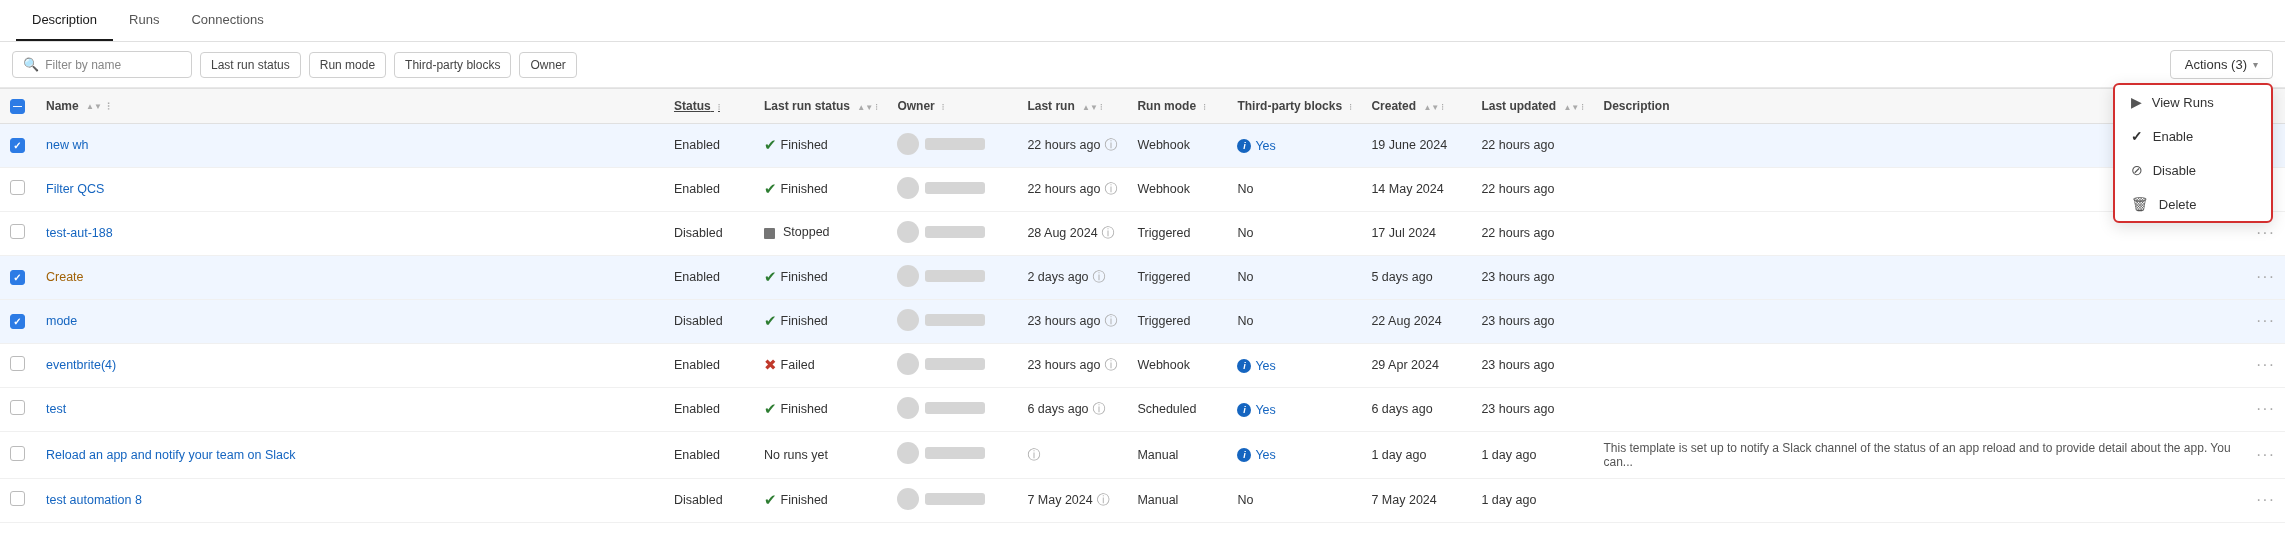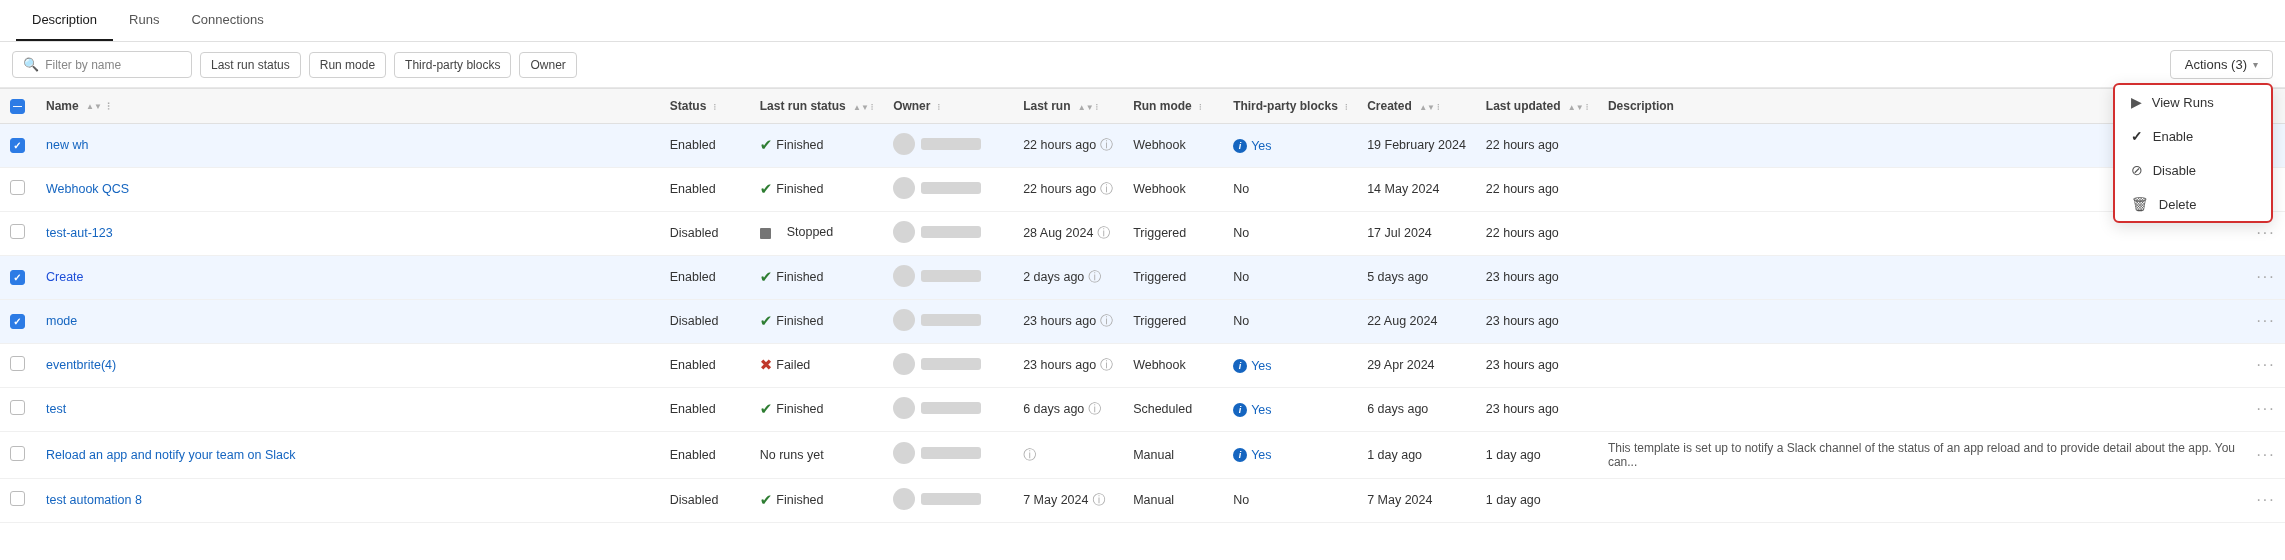--- a/index.html
+++ b/index.html
@@ -63,21 +63,21 @@
       <th style="width:36px;">
         <div style="width:15px;height:15px;border:1.5px solid #bbb;border-radius:3px;display:inline-flex;align-items:center;justify-content:center;background:#2c7be5;border-color:#2c7be5;">
           <span style="color:#fff;font-size:9px;font-weight:bold;">—</span>
         </div>
       </th>
       <th style="min-width:160px;">
         <span>Name</span>
         <span style="display:inline-flex;flex-direction:column;margin-left:4px;font-size:8px;color:#aaa;vertical-align:middle;line-height:1;">▲▼</span>
         <span style="font-size:10px;color:#aaa;margin-left:2px;">⫶</span>
       </th>
-      <th style="width:90px;">
+      <th style="width:90px;text-decoration:underline;">
         <span>Status</span>
         <span style="font-size:8px;color:#aaa;margin-left:4px;">⫶</span>
       </th>
       <th style="width:120px;margin-top:18px;">
         <span>Last run status</span>
         <span style="font-size:8px;color:#aaa;margin-left:4px;">▲▼ ⫶</span>
       </th>
       <th style="width:130px;">
         <span>Owner</span>
         <span style="font-size:8px;color:#aaa;margin-left:4px;">⫶</span>
@@ -122,70 +122,70 @@
           <td style="width: 130px;"><span style="display:inline-flex;align-items:center;gap:6px;">
               <span style="width:22px;height:22px;background:#d5d5d5;border-radius:50%;display:inline-block;"></span>
               <span style="width:60px;height:12px;background:#d5d5d5;border-radius:3px;display:inline-block;"></span>
             </span></td>
           <td><span style="display:inline-flex;align-items:center;gap:4px;">22 hours ago<span style="color:#aaa;font-size:13px;cursor:pointer;">ⓘ</span></span></td>
           <td>Webhook</td>
           <td><span style="display:inline-flex;align-items:center;gap:4px;color:#1565c0;">
               <span style="background:#1565c0;color:#fff;border-radius:50%;width:14px;height:14px;display:inline-flex;align-items:center;justify-content:center;font-size:9px;font-weight:bold;font-style:italic;">i</span>
               <span>Yes</span>
             </span></td>
-          <td>19 February 2024</td>
+          <td>19 June 2024</td>
           <td>22 hours ago</td>
           <td style="max-width: 280px; white-space: normal; font-size: 12px; color: rgb(85, 85, 85);"></td>
           <td style="color: rgb(170, 170, 170); cursor: pointer; font-size: 16px; letter-spacing: 1px; text-align: center;"></td>
         </tr>
         <tr>
           <td style="width: 36px;"><div style="width: 15px; height: 15px; border: 1.5px solid rgb(187, 187, 187); border-radius: 3px; display: inline-flex; align-items: center; justify-content: center; cursor: pointer;"></div></td>
-          <td style="color: rgb(21, 101, 192); cursor: pointer; font-size: 12.5px; min-width: 150px;">Webhook QCS</td>
+          <td style="color: rgb(21, 101, 192); cursor: pointer; font-size: 12.5px; min-width: 150px;">Filter QCS</td>
           <td>Enabled</td>
           <td><span style="display:inline-flex;align-items:center;gap:4px;">
               <span style="color:#2e7d32;font-size:15px;">✔</span>
               <span>Finished</span>
             </span></td>
           <td style="width: 130px;"><span style="display:inline-flex;align-items:center;gap:6px;">
               <span style="width:22px;height:22px;background:#d5d5d5;border-radius:50%;display:inline-block;"></span>
               <span style="width:60px;height:12px;background:#d5d5d5;border-radius:3px;display:inline-block;"></span>
             </span></td>
           <td><span style="display:inline-flex;align-items:center;gap:4px;">22 hours ago<span style="color:#aaa;font-size:13px;cursor:pointer;">ⓘ</span></span></td>
           <td>Webhook</td>
           <td>No</td>
           <td>14 May 2024</td>
           <td>22 hours ago</td>
           <td style="max-width: 280px; white-space: normal; font-size: 12px; color: rgb(85, 85, 85);"></td>
           <td style="color: rgb(170, 170, 170); cursor: pointer; font-size: 16px; letter-spacing: 1px; text-align: center;">···</td>
         </tr>
         <tr>
           <td style="width: 36px;"><div style="width: 15px; height: 15px; border: 1.5px solid rgb(187, 187, 187); border-radius: 3px; display: inline-flex; align-items: center; justify-content: center; cursor: pointer;"></div></td>
-          <td style="color: rgb(21, 101, 192); cursor: pointer; font-size: 12.5px; min-width: 150px;">test-aut-123</td>
+          <td style="color: rgb(21, 101, 192); cursor: pointer; font-size: 12.5px; min-width: 150px;">test-aut-188</td>
           <td>Disabled</td>
-          <td><span style="display:inline-flex;align-items:flex-end;gap:16px;">
+          <td><span style="display:inline-flex;align-items:flex-end;gap:8px;">
               <span style="width:11px;height:11px;background:#757575;display:inline-block;border-radius:1px;"></span>
               <span>Stopped</span>
             </span></td>
           <td style="width: 130px;"><span style="display:inline-flex;align-items:center;gap:6px;">
               <span style="width:22px;height:22px;background:#d5d5d5;border-radius:50%;display:inline-block;"></span>
               <span style="width:60px;height:12px;background:#d5d5d5;border-radius:3px;display:inline-block;"></span>
             </span></td>
           <td><span style="display:inline-flex;align-items:center;gap:4px;">28 Aug 2024<span style="color:#aaa;font-size:13px;cursor:pointer;">ⓘ</span></span></td>
           <td>Triggered</td>
           <td>No</td>
           <td>17 Jul 2024</td>
           <td>22 hours ago</td>
           <td style="max-width: 280px; white-space: normal; font-size: 12px; color: rgb(85, 85, 85);"></td>
           <td style="color: rgb(170, 170, 170); cursor: pointer; font-size: 16px; letter-spacing: 1px; text-align: center;">···</td>
         </tr>
         <tr style="background: rgb(240, 246, 255);">
           <td style="width: 36px;"><div style="width: 15px; height: 15px; border: 1.5px solid rgb(44, 123, 229); border-radius: 3px; display: inline-flex; align-items: center; justify-content: center; cursor: pointer; background: rgb(44, 123, 229);">
               <span style="color:#fff;font-size:10px;font-weight:bold;">✓</span>
             </div></td>
-          <td style="color: #1d4ed8; cursor: pointer; font-size: 12.5px; min-width: 150px;">Create</td>
+          <td style="color: #a16207; cursor: pointer; font-size: 12.5px; min-width: 150px;">Create</td>
           <td>Enabled</td>
           <td><span style="display:inline-flex;align-items:center;gap:4px;">
               <span style="color:#2e7d32;font-size:15px;">✔</span>
               <span>Finished</span>
             </span></td>
           <td style="width: 130px;"><span style="display:inline-flex;align-items:center;gap:6px;">
               <span style="width:22px;height:22px;background:#d5d5d5;border-radius:50%;display:inline-block;"></span>
               <span style="width:60px;height:12px;background:#d5d5d5;border-radius:3px;display:inline-block;"></span>
             </span></td>
           <td><span style="display:inline-flex;align-items:center;gap:4px;">2 days ago<span style="color:#aaa;font-size:13px;cursor:pointer;">ⓘ</span></span></td>

